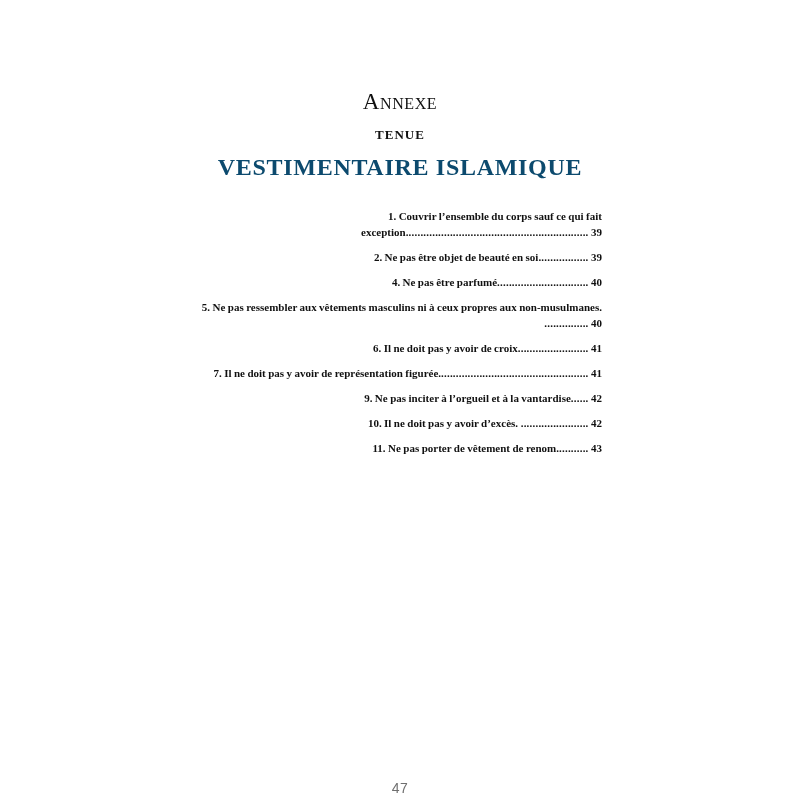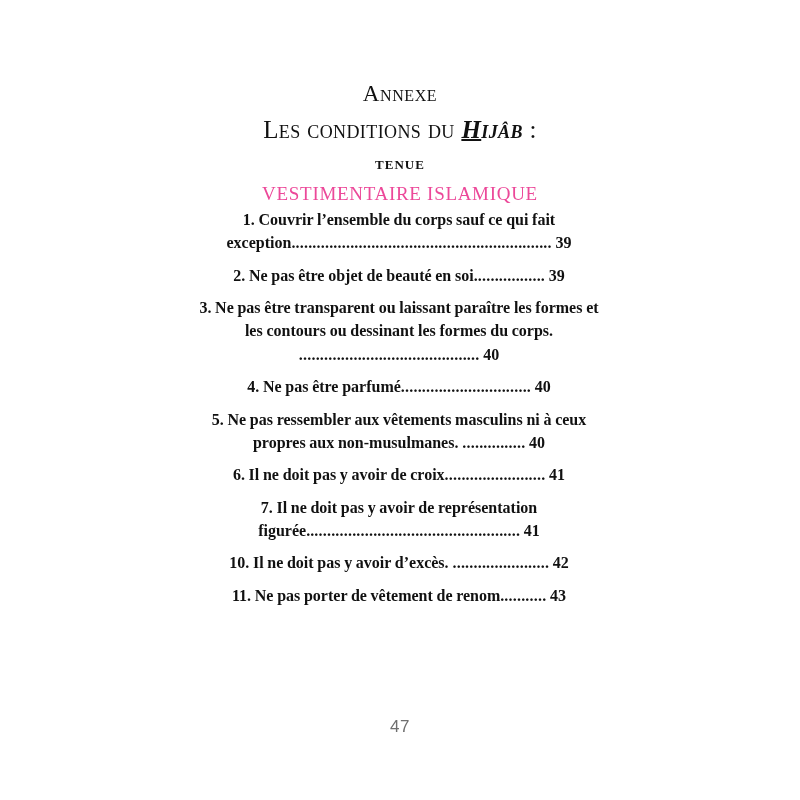--- a/index.html
+++ b/index.html
@@ -23,21 +23,21 @@
     top: 0;
     width: 800px;
     height: 800px;
     background: #ffffff;
   }
 
   
   .heading-block {
     position: absolute;
     left: 150px;
-    top: 80px;
+    top: 88px;
     width: 500px;
     text-align: center;
   }
 
   .title-annexe {
     font-family: "Liberation Serif", "DejaVu Serif", serif;
     font-size: 23px;
     font-weight: 400;
     font-variant: small-caps;
     letter-spacing: 0.6px;
@@ -74,95 +74,92 @@
     font-weight: 700;
     letter-spacing: 1.0px;
     line-height: 1.2;
     color: #111111;
     margin: 12px 0 0 0;
     text-transform: uppercase;
   }
 
   .title-vestimentaire {
     font-family: "Liberation Serif", "DejaVu Serif", serif;
-    font-size: 19px;
-    font-weight: 400;
+    font-size: 24px;
+    font-weight: 700;
     letter-spacing: 0.7px;
     line-height: 1.2;
-    color: #ec4899;
+    color: #0c4a6e;
     margin: 10px 0 0 0;
     text-transform: uppercase;
   }
 
   
   .toc {
     position: absolute;
     left: 196px;
     top: 208px;
     width: 406px;
   }
 
   .toc-entry {
     font-family: "Liberation Serif", "DejaVu Serif", serif;
-    font-size: 16px;
+    font-size: 11px;
     font-weight: 700;
     line-height: 1.46;
     color: #111111;
     margin: 0 0 9px 0;
-    text-align: center;
+    text-align: right;
     word-spacing: -0.3px;
   }
   .toc-entry:last-child { margin-bottom: 0; }
 
   .toc-entry .leader {
     letter-spacing: 0.2px;
   }
 
   .toc-entry .pg {
     font-weight: 700;
   }
 
   
   .folio {
     position: absolute;
     left: 0;
-    top: 717px;
+    top: 780px;
     width: 800px;
     text-align: center;
     font-family: "Liberation Sans", "DejaVu Sans", sans-serif;
-    font-size: 17px;
+    font-size: 14px;
     font-weight: 400;
     color: #6f6f6f;
     letter-spacing: 0.5px;
   }
 </style>
 </head>
 <body>
 
 <div class="page">
 
   <div class="heading-block">
     <div class="title-annexe">Annexe</div>
 
-    <div class="title-conditions">
-      <span>Les conditions du </span><span class="hijab"><span class="hijab-h">H</span><span>ijâb</span></span><span> :</span>
-    </div>
 
     <div class="title-tenue">tenue</div>
 
     <div class="title-vestimentaire">vestimentaire islamique</div>
   </div>
 
   <div class="toc" id="toc-list">
       <div class="toc-entry"><span>1.</span><span> Couvrir l’ensemble du corps sauf ce qui fait exception</span><span class="leader">..............................................................</span><span class="pg"> 39</span></div>
       <div class="toc-entry"><span>2.</span><span> Ne pas être objet de beauté en soi</span><span class="leader">.................</span><span class="pg"> 39</span></div>
-      <div class="toc-entry"><span>3.</span><span> Ne pas être transparent ou laissant paraître les formes et les contours ou dessinant les formes du corps.</span><span class="leader"> ...........................................</span><span class="pg"> 40</span></div>
       <div class="toc-entry"><span>4.</span><span> Ne pas être parfumé</span><span class="leader">...............................</span><span class="pg"> 40</span></div>
       <div class="toc-entry"><span>5.</span><span> Ne pas ressembler aux vêtements masculins ni à ceux propres aux non-musulmanes.</span><span class="leader"> ...............</span><span class="pg"> 40</span></div>
       <div class="toc-entry"><span>6.</span><span> Il ne doit pas y avoir de croix</span><span class="leader">........................</span><span class="pg"> 41</span></div>
       <div class="toc-entry"><span>7.</span><span> Il ne doit pas y avoir de représentation figurée.</span><span class="leader">..................................................</span><span class="pg"> 41</span></div>
+      <div class="toc-entry"><span>9.</span><span> Ne pas inciter à l’orgueil et à la vantardise</span><span class="leader">......</span><span class="pg"> 42</span></div>
       <div class="toc-entry"><span>10.</span><span> Il ne doit pas y avoir d’excès.</span><span class="leader"> .......................</span><span class="pg"> 42</span></div>
       <div class="toc-entry"><span>11.</span><span> Ne pas porter de vêtement de renom.</span><span class="leader">..........</span><span class="pg"> 43</span></div>
     </div>
 
   <div class="folio">47</div>
 
 </div>
 
 </body></html>

